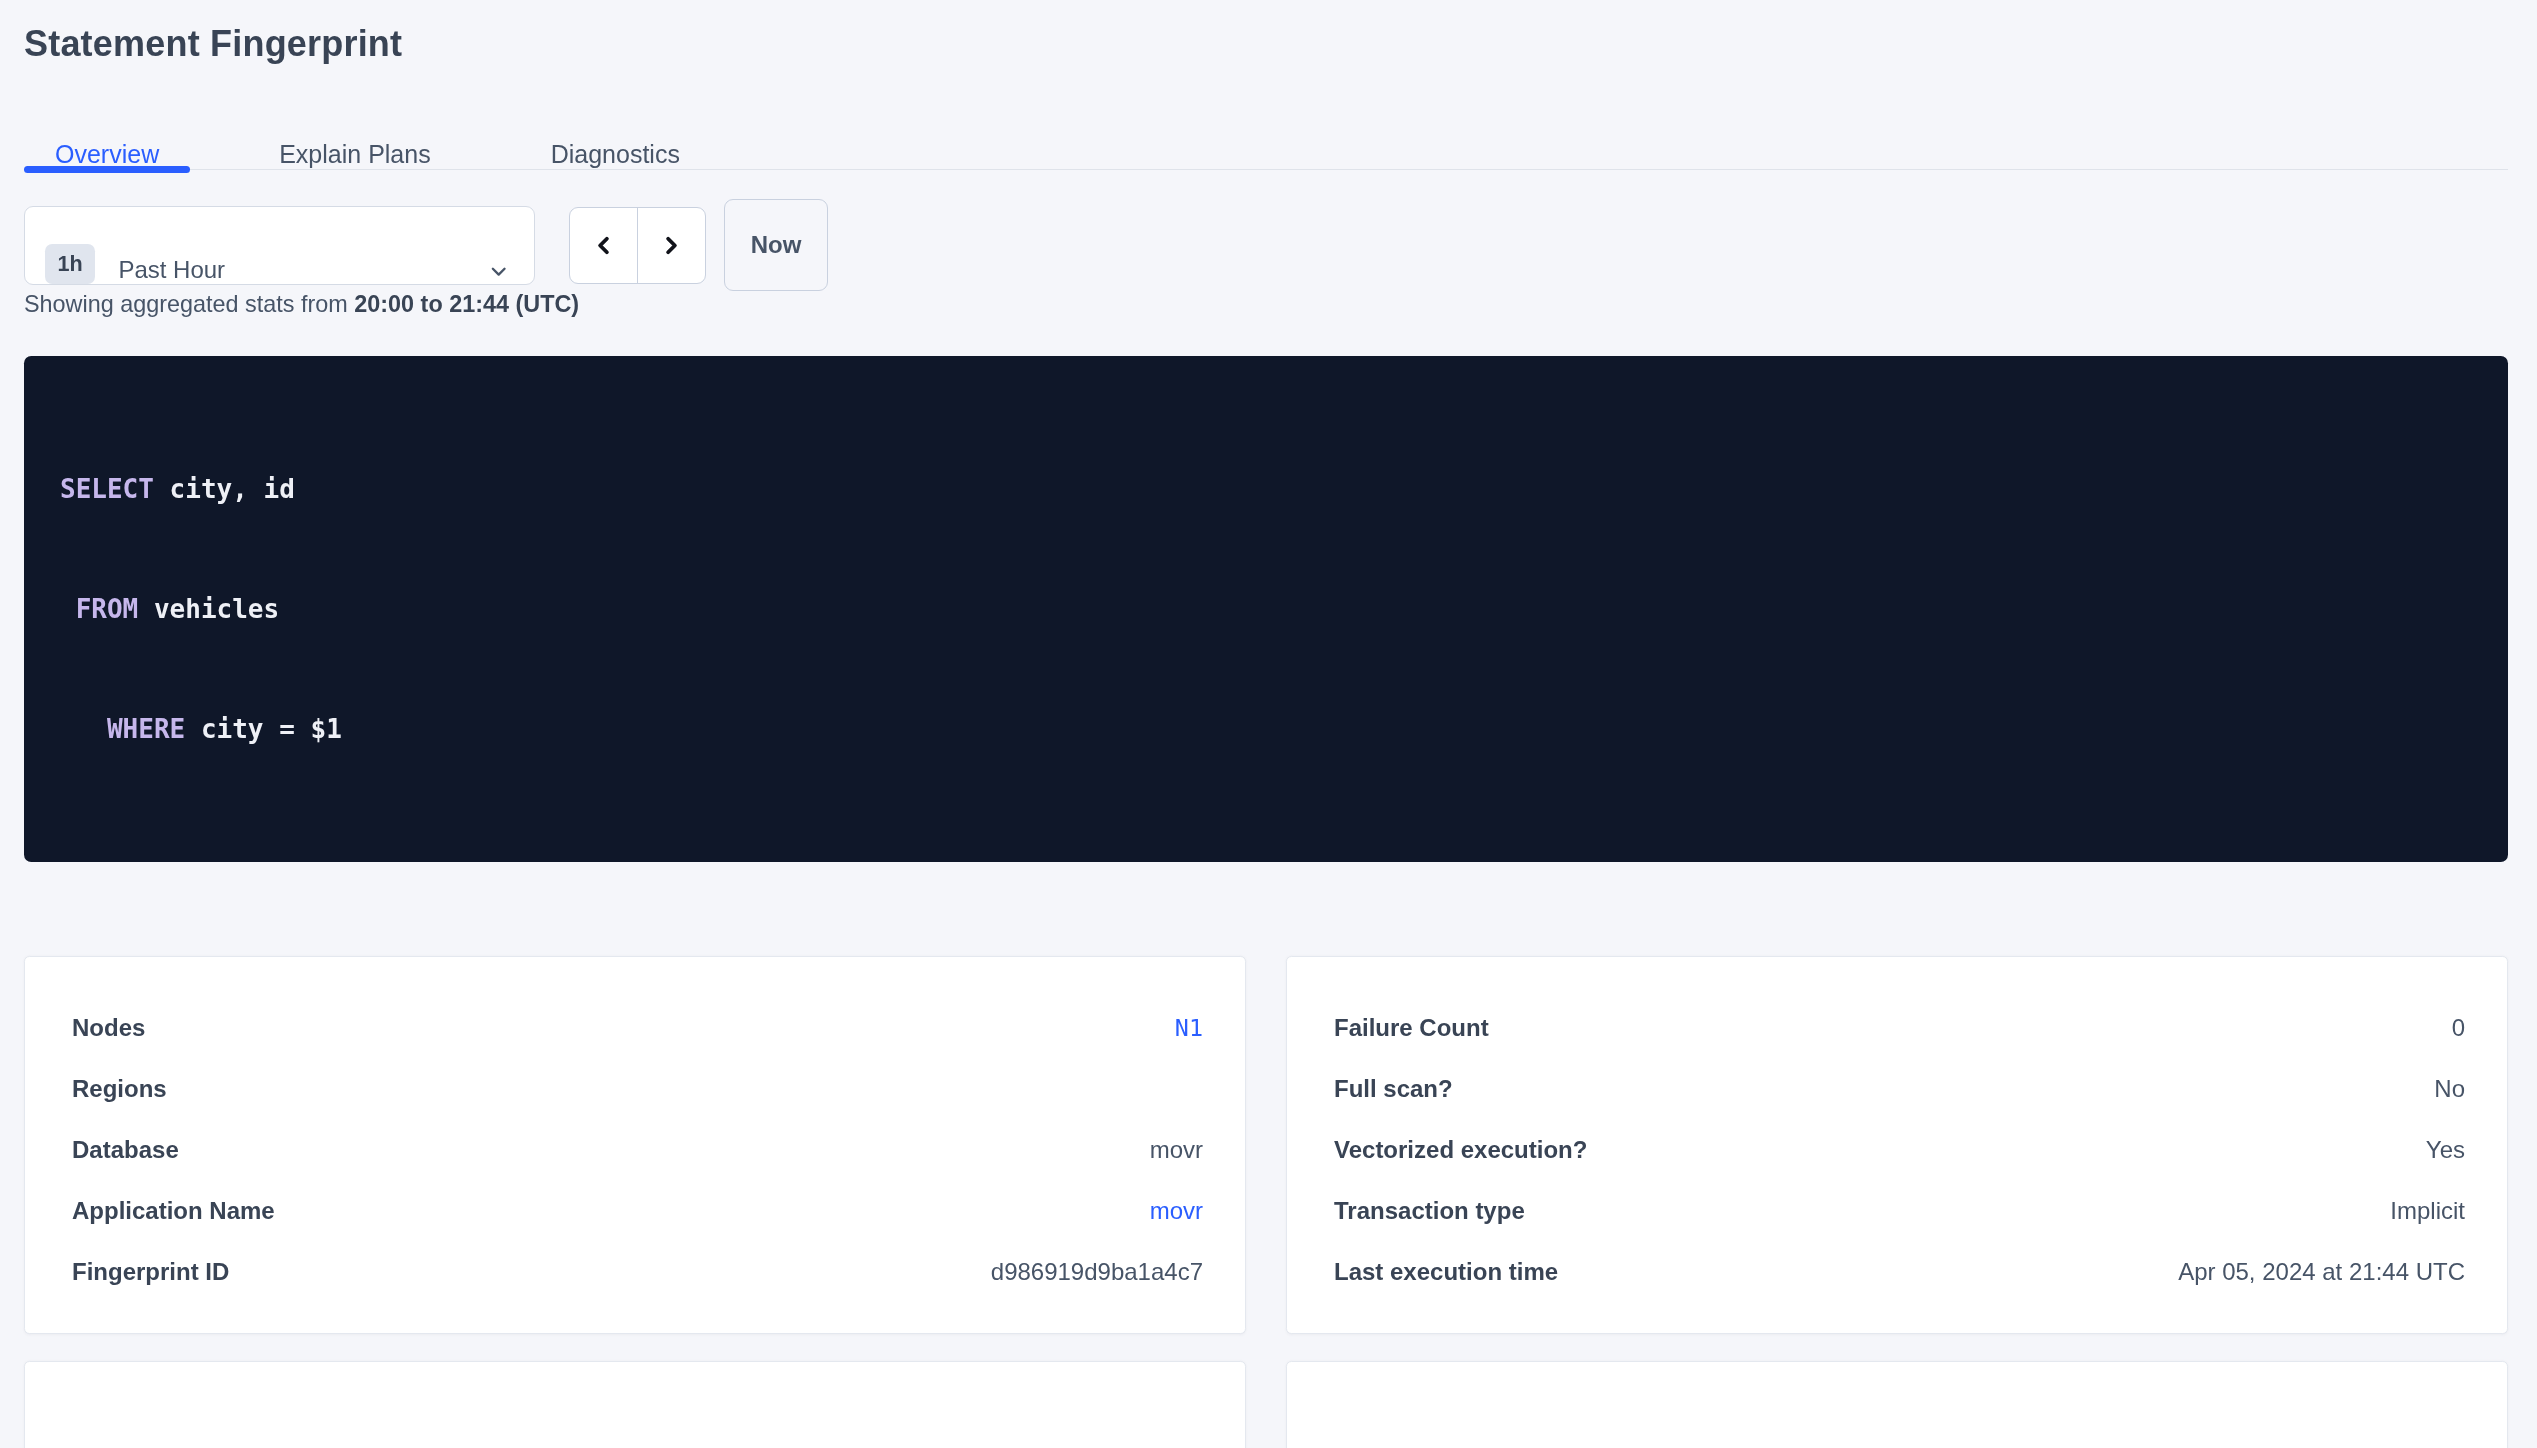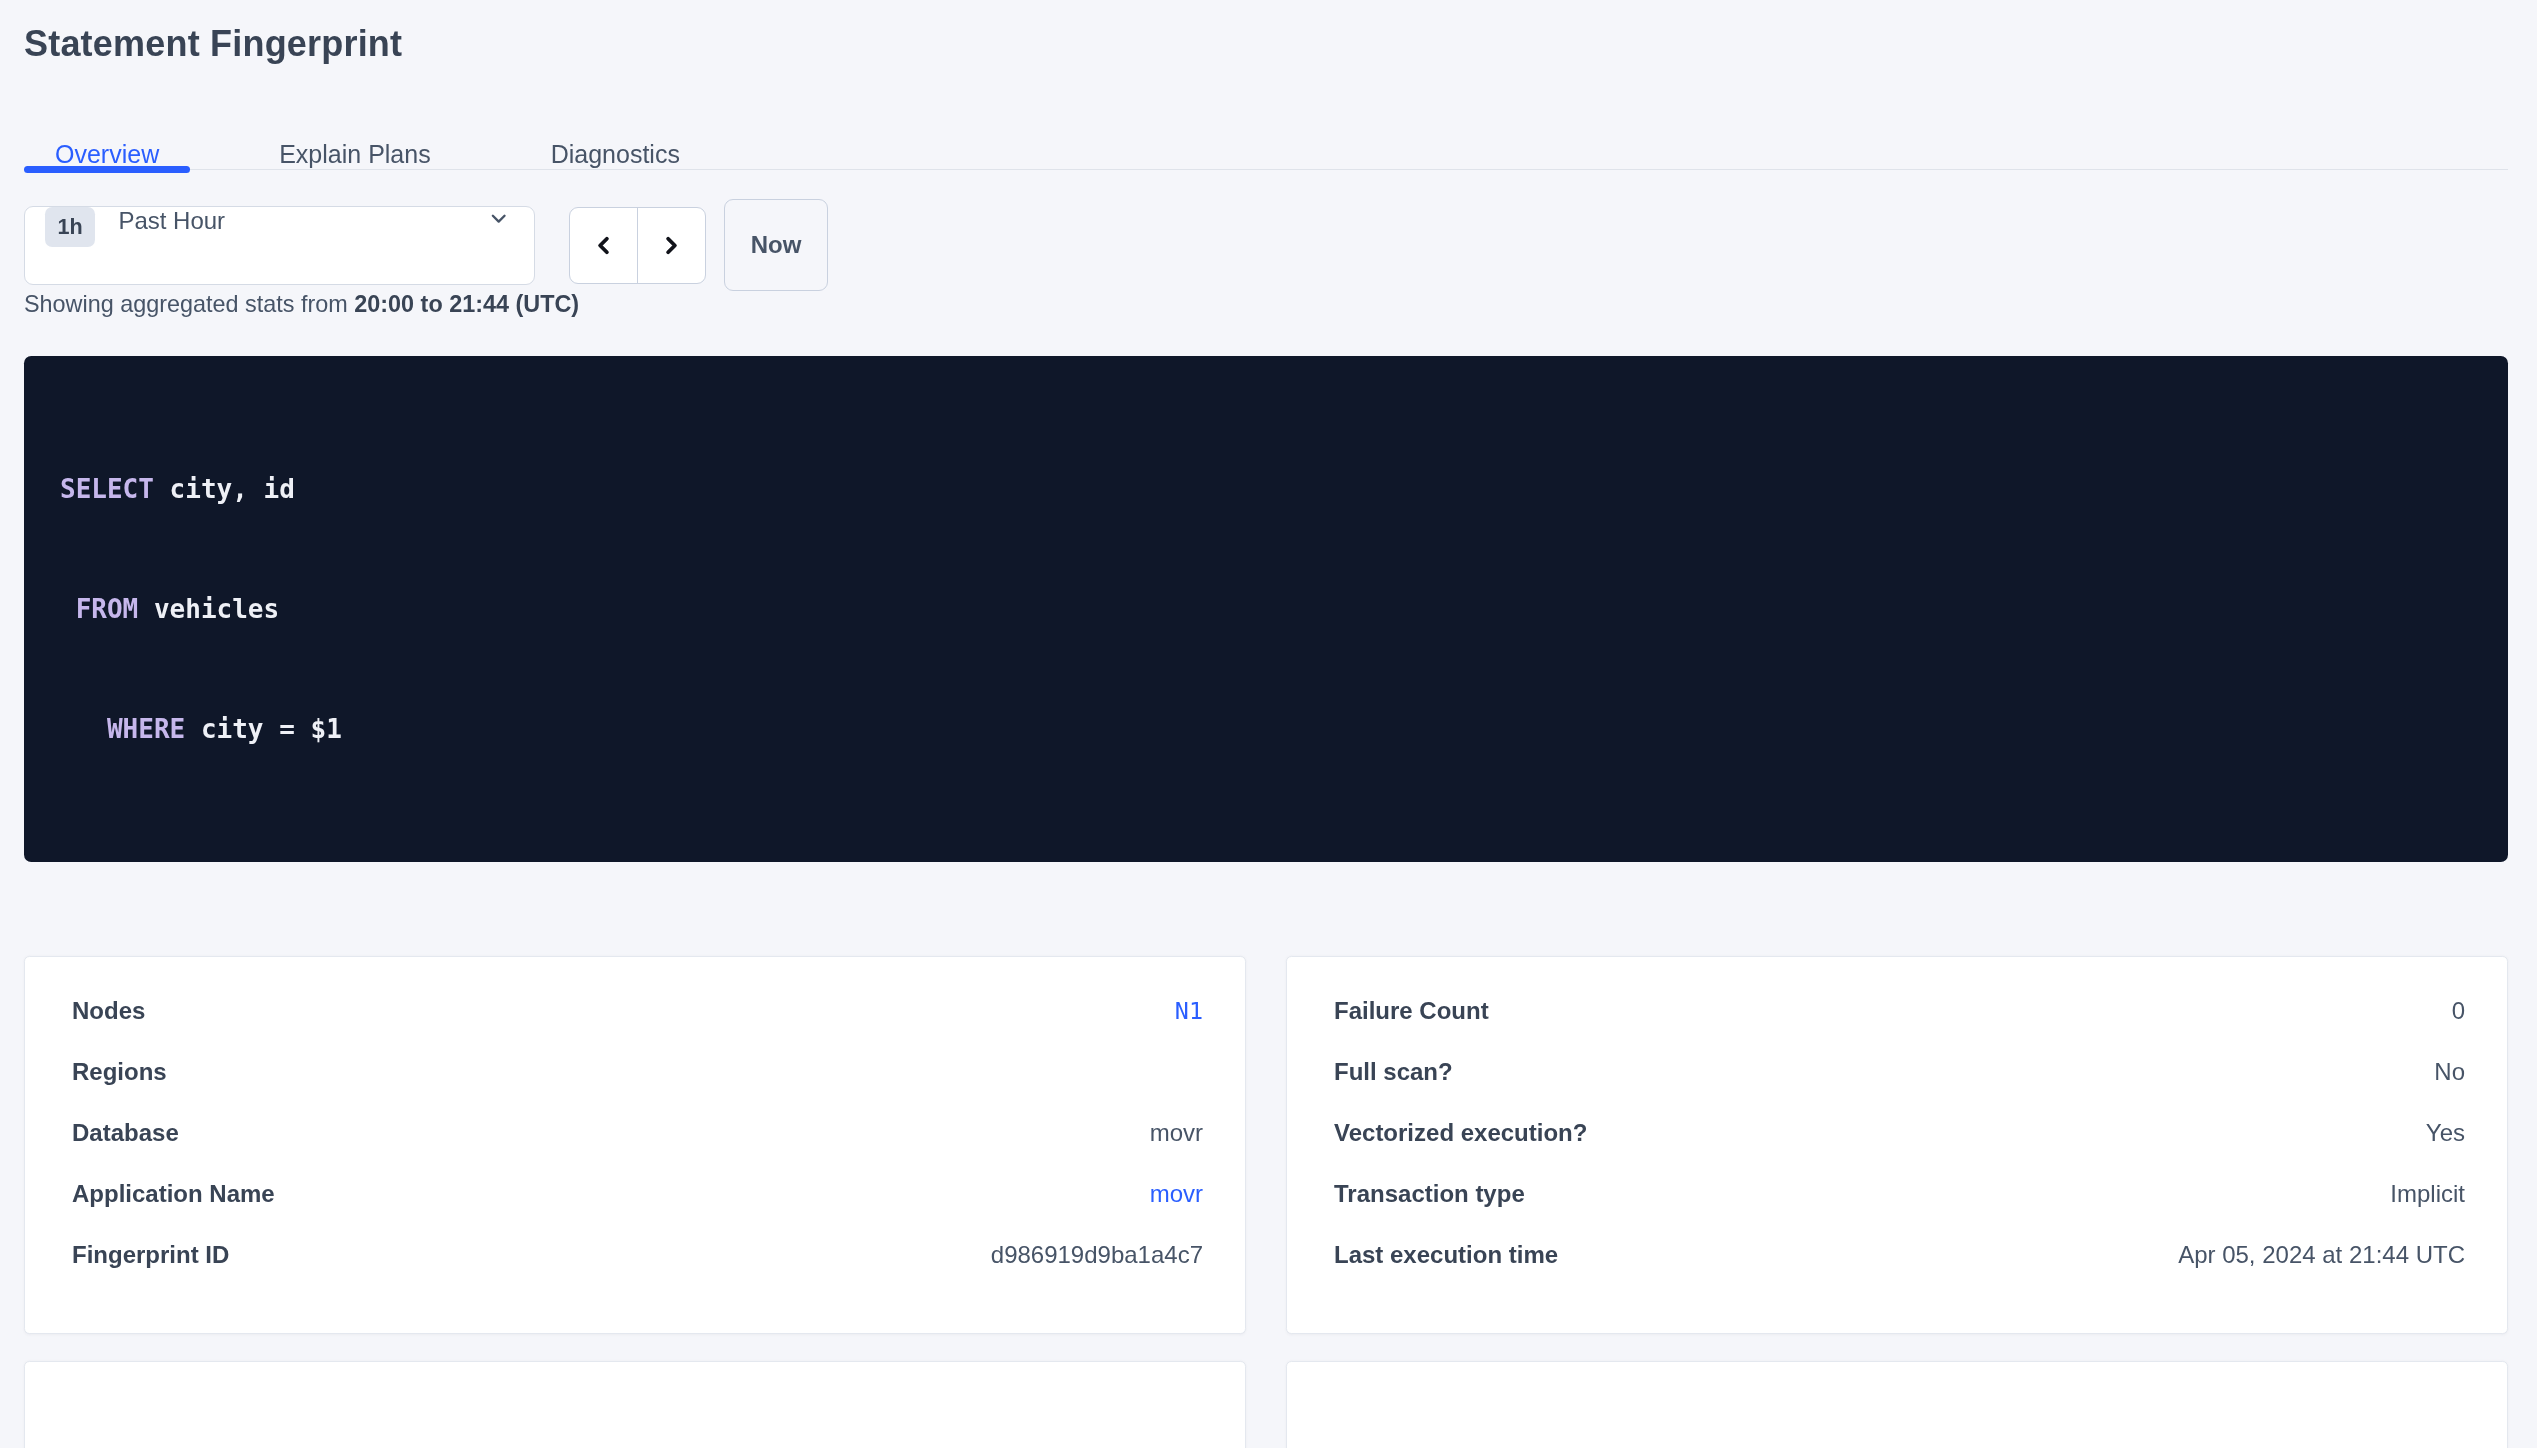--- a/index.html
+++ b/index.html
@@ -48,21 +48,21 @@
     background: #2a5eff;
   }
 
   
   .toolbar { display: flex; align-items: center; margin-top: 29px; }
   .range-select {
     width: 511px; height: 79px;
     background: #ffffff;
     border: 0.9px solid #d5dbe5;
     border-radius: 9px;
-    display: flex; align-items: flex-start;
+    display: flex; align-items: flex-end;
     padding: 0 23.4px 0 20px;
     position: relative;
     cursor: pointer;
     font-family: inherit;
   }
   .range-badge {
     display: inline-flex; align-items: center; justify-content: center;
     min-width: 50px; height: 40px;
     padding: 0 9px;
     background: #e0e5ee;
@@ -133,21 +133,21 @@
     border: 0.9px solid #e4e8ef;
     border-radius: 5.4px;
     box-shadow: 0 0.9px 2.7px rgba(50,60,80,0.05);
     padding: 40px 42px 0 47px;
   }
   .card.h-details { height: 378px; }
   .card.h-stats-left { height: 373px; padding-top: 45px; }
   .card.h-stats-right { height: 265px; padding-top: 45px; }
   .row {
     height: 61px;
-    display: flex; justify-content: space-between; gap: 16px;
+    display: flex; align-items: center; justify-content: space-between; gap: 16px;
   }
   .row .label { font-size: 24px; font-weight: 700; color: #394455; }
   .row .value { font-size: 24px; font-weight: 400; color: #475467; text-align: right; }
   .value.link { color: #2a5eff; cursor: pointer; }
   .value.mono { font-family: "DejaVu Sans Mono", monospace; font-size: 23.4px; }
 </style>
 </head>
 <body>
 
 <div class="page">

